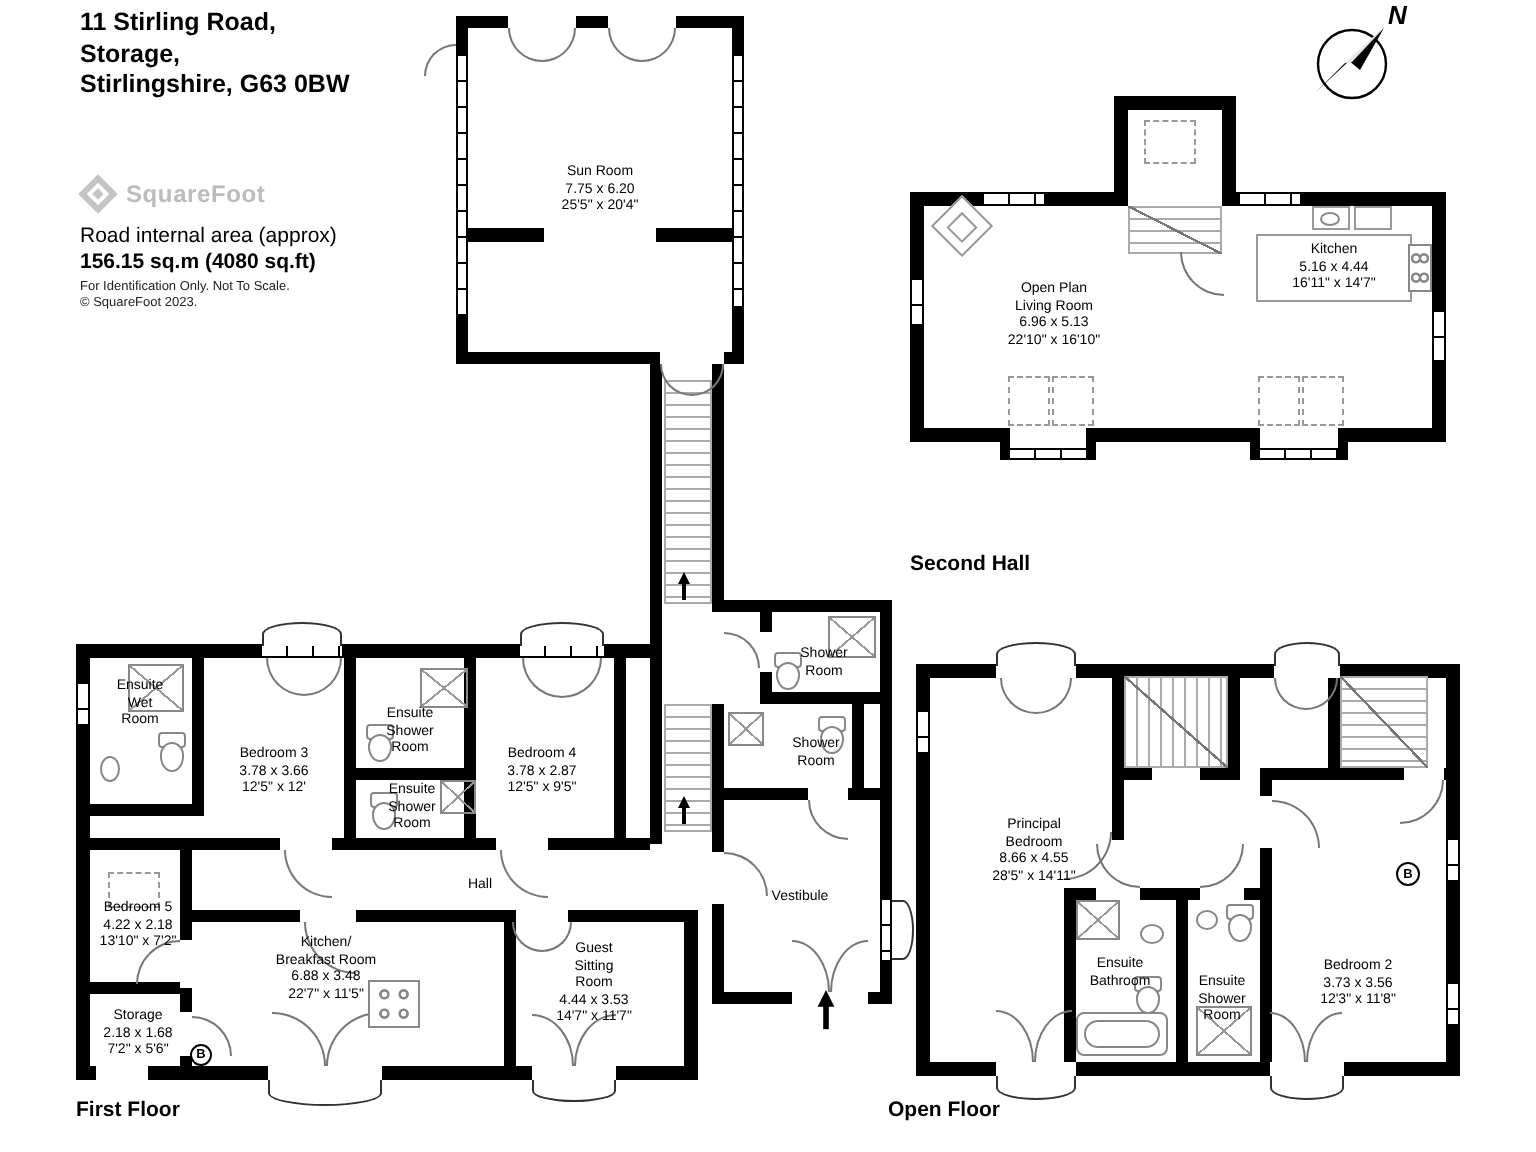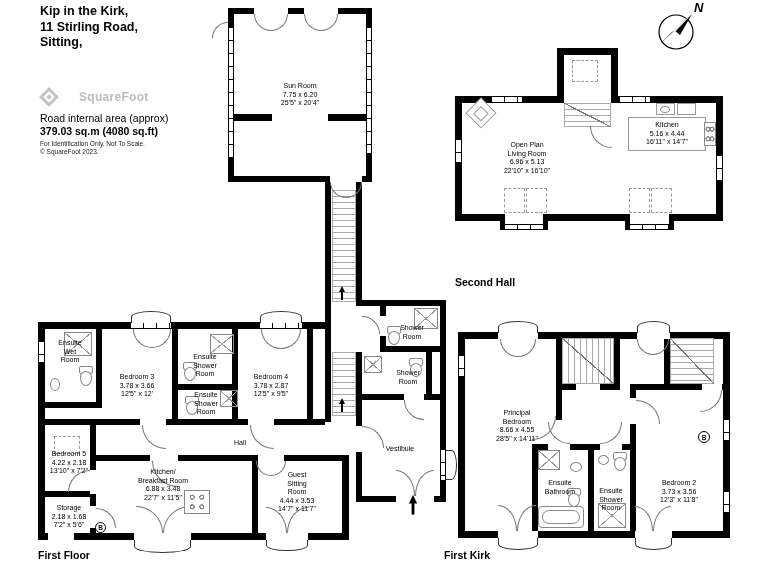--- a/index.html
+++ b/index.html
@@ -3,21 +3,21 @@
 <meta charset="utf-8">
 <style>
   html,body{margin:0;padding:0;background:#fff;}
   #page{position:relative;width:768px;height:576px;background:#fff;overflow:hidden;
         font-family:"Liberation Sans", sans-serif;color:#000;}
   #page *{box-sizing:border-box;}
   .abs{position:absolute;}
   
   .addr div{font-weight:bold;font-size:12.5px;line-height:15.5px;}
   .brandrow{display:flex;align-items:center;gap:7px;}
-  .brandtext{color:#bcbcbc;font-weight:bold;font-size:12px;letter-spacing:.3px;margin-left:16px;}
+  .brandtext{color:#bcbcbc;font-weight:bold;font-size:12px;letter-spacing:.3px;}
   .logo-d{width:14px;height:14px;border:3px solid #c4c4c4;transform:rotate(45deg);position:relative;background:#fff;}
   .logo-d::after{content:"";position:absolute;left:2px;top:2px;width:4px;height:4px;background:#c4c4c4;}
   .arealabel{font-size:10.5px;}
   .areavalue{font-size:10.5px;font-weight:bold;}
   .note{font-size:6.5px;line-height:8px;color:#222;}
   .floorlabel{font-size:10.5px;font-weight:bold;}
   
   .w{position:absolute;background:#000;}
   .gap{position:absolute;background:#fff;}
   .winh{position:absolute;background-color:#fff;border-top:1px solid #000;border-bottom:1px solid #000;
@@ -64,45 +64,45 @@
   .diam{position:absolute;border:1px solid #999;transform:rotate(45deg);background:#fff;}
   .diam::after{content:"";position:absolute;left:25%;top:25%;width:45%;height:45%;border:1px solid #999;}
   .northlabel{position:absolute;font-weight:bold;font-style:italic;font-size:13px;}
 </style>
 </head>
 <body>
 
 <div id="page">
 
   <div class="abs addr" style="left:40px;top:4px;">
-    <div>Kip in the Kirk,</div>
     <div>11 Stirling Road,</div>
-    <div>Sitting,</div>
+    <div>Storage,</div>
+    <div>Stirlingshire, G63 0BW</div>
   </div>
   <div class="abs brandrow" style="left:42px;top:90px;">
     <span class="logo-d"></span>
     <span class="brandtext">SquareFoot</span>
   </div>
   <div class="abs arealabel" style="left:40px;top:112px;">Road internal area (approx)</div>
-  <div class="abs areavalue" style="left:40px;top:125px;">379.03 sq.m (4080 sq.ft)</div>
+  <div class="abs areavalue" style="left:40px;top:125px;">156.15 sq.m (4080 sq.ft)</div>
   <div class="abs note" style="left:40px;top:140px;">For Identification Only. Not To Scale.</div>
   <div class="abs note" style="left:40px;top:148px;">© SquareFoot 2023.</div>
 
   <div class="abs" style="left:650px;top:2px;width:64px;height:56px;">
     <svg width="56" height="56" viewBox="0 0 56 56">
       <circle cx="26" cy="30" r="17" fill="none" stroke="#000" stroke-width="1.2"></circle>
       <polygon points="42,12 8,44 24,28" fill="#000"></polygon>
       <polygon points="42,12 24,28 30,33" fill="#000"></polygon>
       <polygon points="42,12 20,30 26,29" fill="#fff" opacity="0.9"></polygon>
     </svg>
     <span class="northlabel" style="left:44px;top:-2px;">N</span>
   </div>
 
   <div class="abs floorlabel" style="left:38px;top:549px;">First Floor</div>
-  <div class="abs floorlabel" style="left:444px;top:549px;">First Kirk</div>
+  <div class="abs floorlabel" style="left:444px;top:549px;">Open Floor</div>
   <div class="abs floorlabel" style="left:455px;top:276px;">Second Hall</div>
 
   <div class="abs" id="plan" style="left:0;top:0;width:768px;height:576px;">
       <div class="w" style="left: 228px; top: 8px; width: 144px; height: 6px;"></div>
       <div class="w" style="left: 228px; top: 8px; width: 6px; height: 174px;"></div>
       <div class="w" style="left: 366px; top: 8px; width: 6px; height: 174px;"></div>
       <div class="w" style="left: 228px; top: 176px; width: 144px; height: 6px;"></div>
       <div class="w" style="left: 228px; top: 114px; width: 44px; height: 7px;"></div>
       <div class="w" style="left: 328px; top: 114px; width: 44px; height: 7px;"></div>
       <div class="w" style="left: 325px; top: 176px; width: 6px; height: 246px;"></div>

